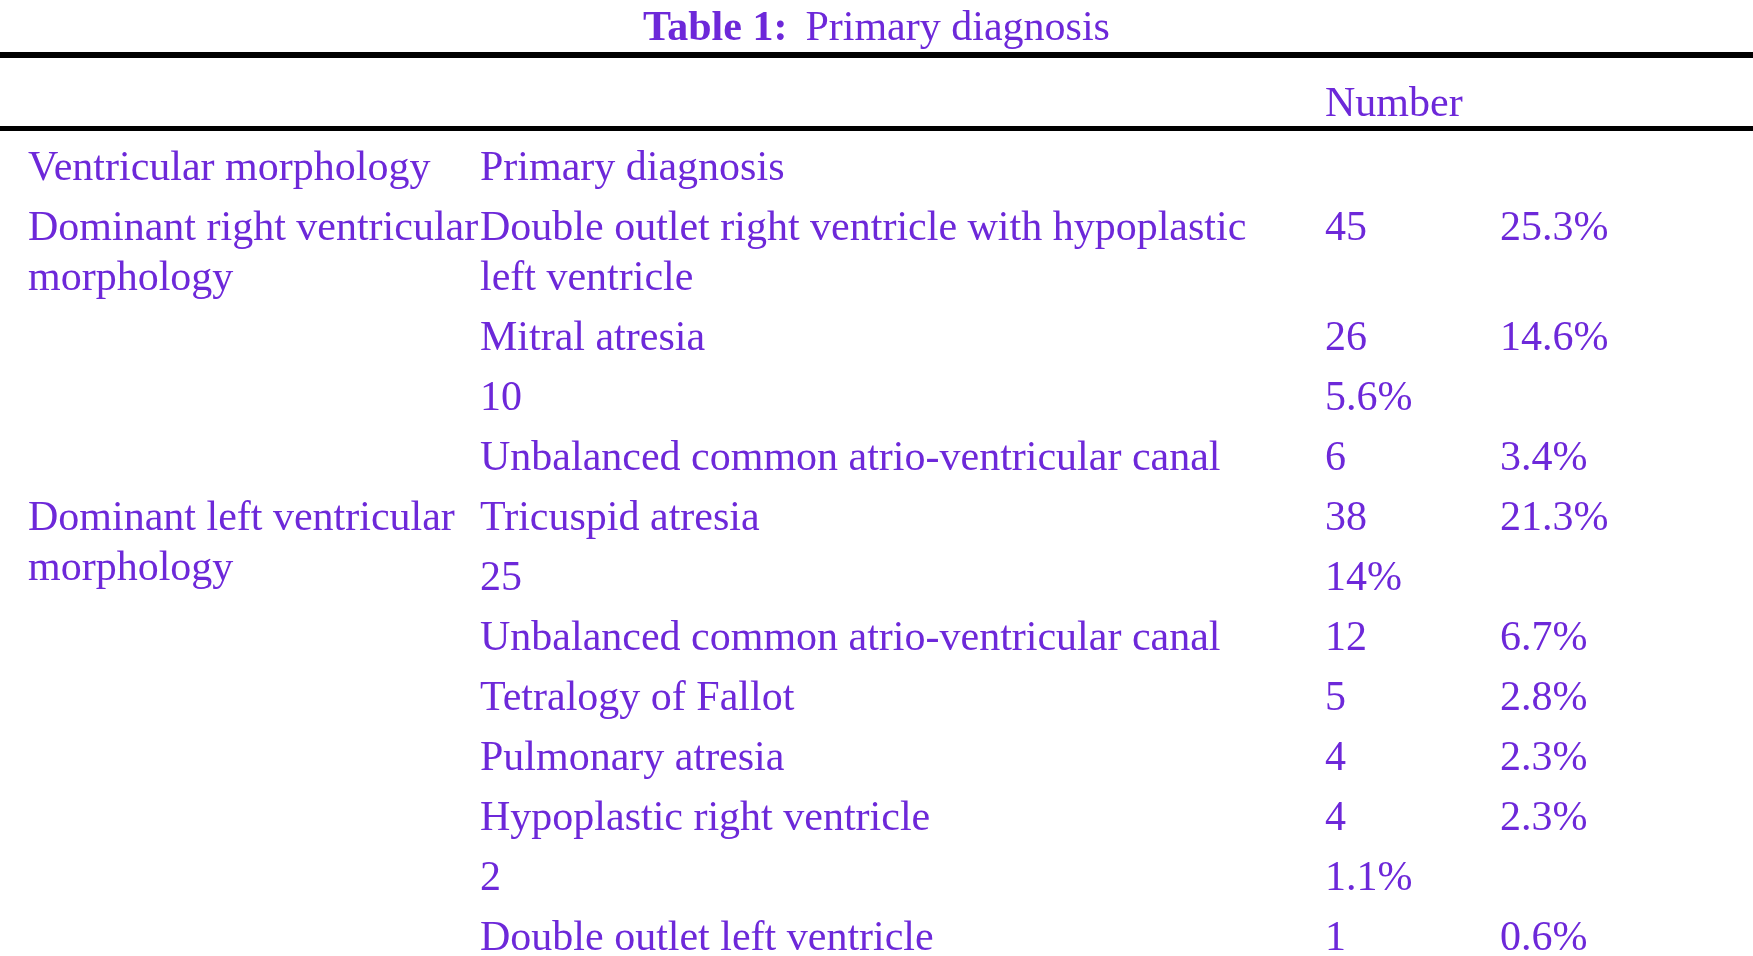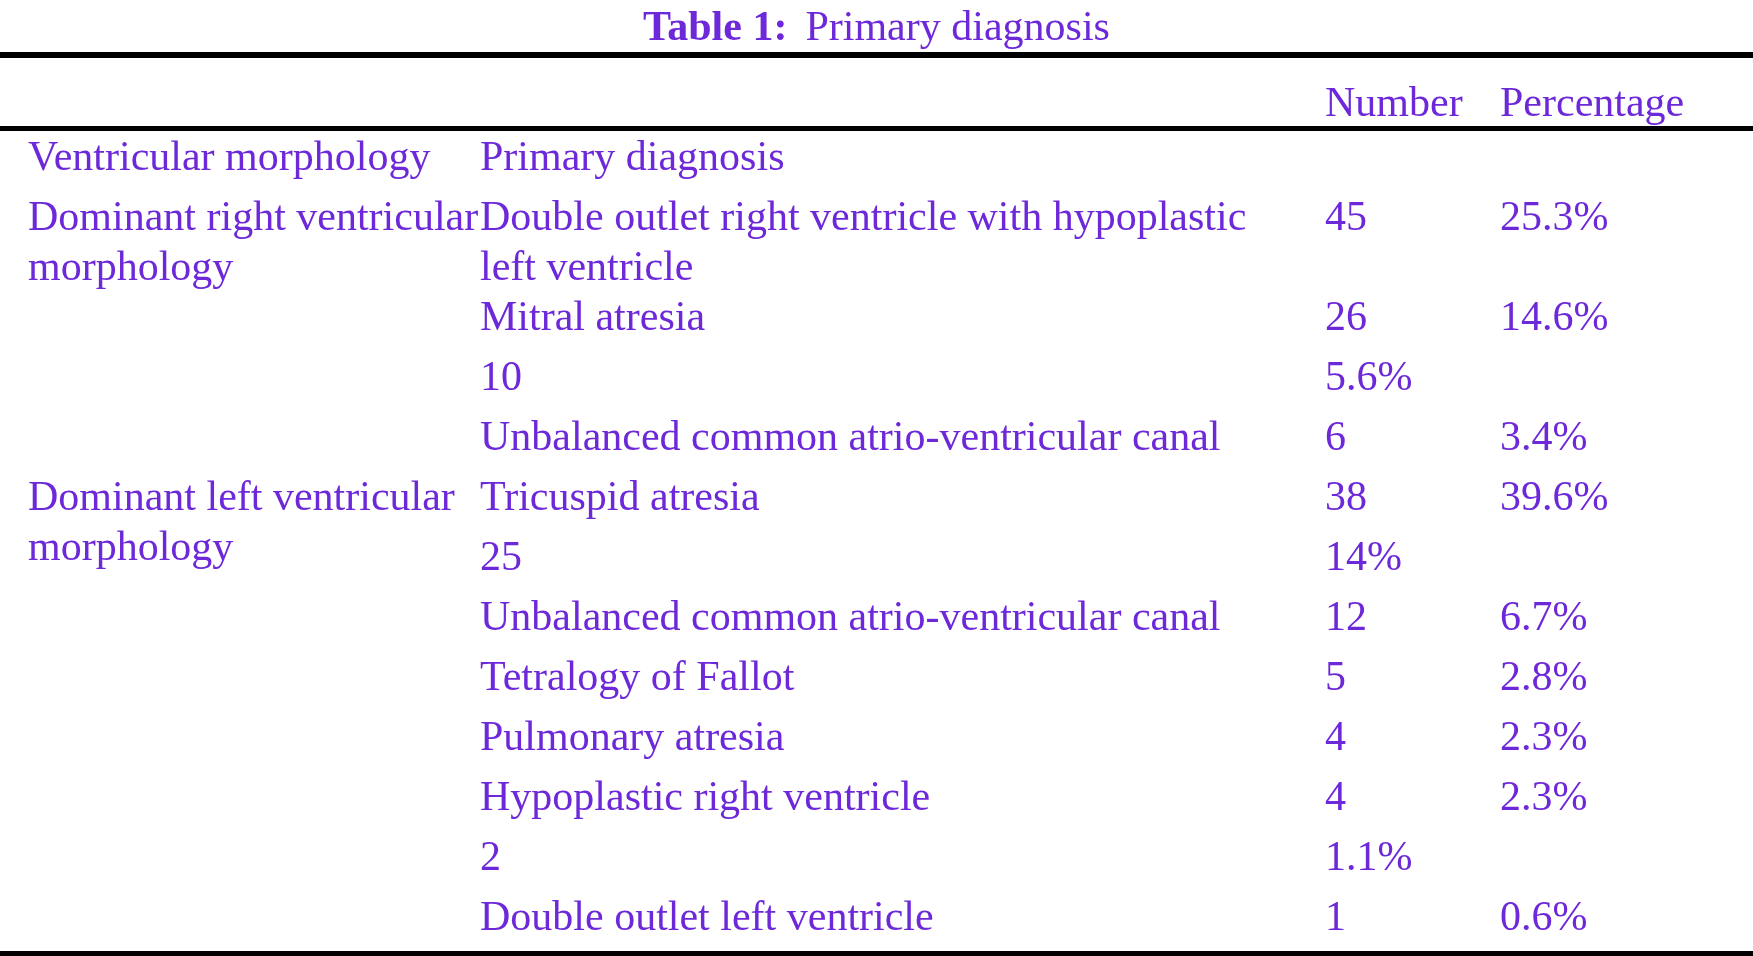--- a/index.html
+++ b/index.html
@@ -40,20 +40,21 @@
     font-size: 42px;
     line-height: 50px;
     align-items: start;
   }
   .header-row {
     height: 68px;
     align-items: end;
   }
   .header-row .cell { line-height: 48px; }
   .body-row {
+    padding-top: 10px;
     min-height: 60px;
   }
   .cell {
     white-space: pre;
     overflow: visible;
   }
   .cell-morph {
     height: 50px;      
     overflow: visible;
   }
@@ -64,21 +65,20 @@
 <div class="page">
 
   <div class="title-row"><span class="title-label">Table 1:</span><span class="title-text">Primary diagnosis</span></div>
 
   <div class="rule rule-top"></div>
 
   <div class="grid-row header-row">
     <div class="cell"></div>
     <div class="cell"></div>
     <div class="cell">Number</div>
-    <div class="cell">Percentage</div>
   </div>
 
   <div class="rule rule-mid"></div>
 
   <div class="grid-row body-row">
     <div class="cell cell-morph">Ventricular morphology</div>
     <div class="cell">Primary diagnosis</div>
     <div class="cell"></div>
     <div class="cell"></div>
   </div>
@@ -110,21 +110,21 @@
     <div class="cell">Unbalanced common atrio-ventricular canal</div>
     <div class="cell">6</div>
     <div class="cell">3.4%</div>
   </div>
 
   <div class="grid-row body-row">
     <div class="cell cell-morph">Dominant left ventricular
 morphology</div>
     <div class="cell">Tricuspid atresia</div>
     <div class="cell">38</div>
-    <div class="cell">39.6%</div>
+    <div class="cell">21.3%</div>
   </div>
 
   <div class="grid-row body-row">
     <div class="cell cell-morph"></div>
     <div class="cell">25</div>
     <div class="cell">14%</div>
   </div>
 
   <div class="grid-row body-row">
     <div class="cell cell-morph"></div>

